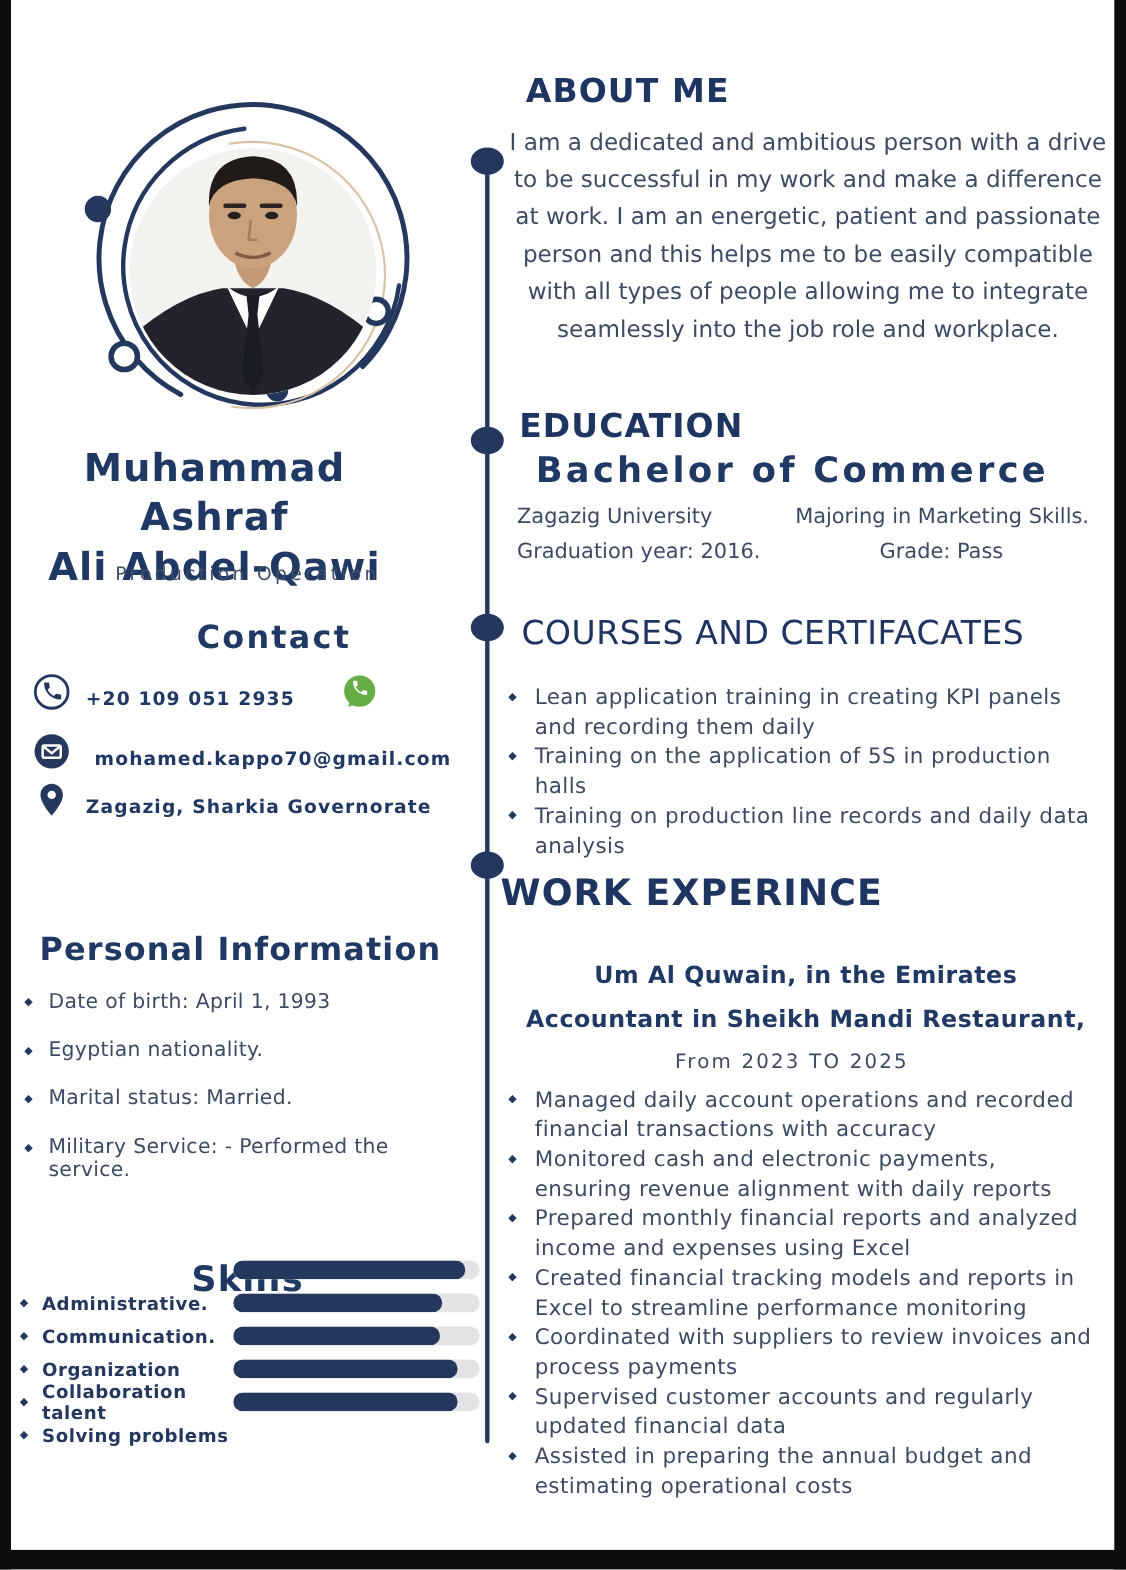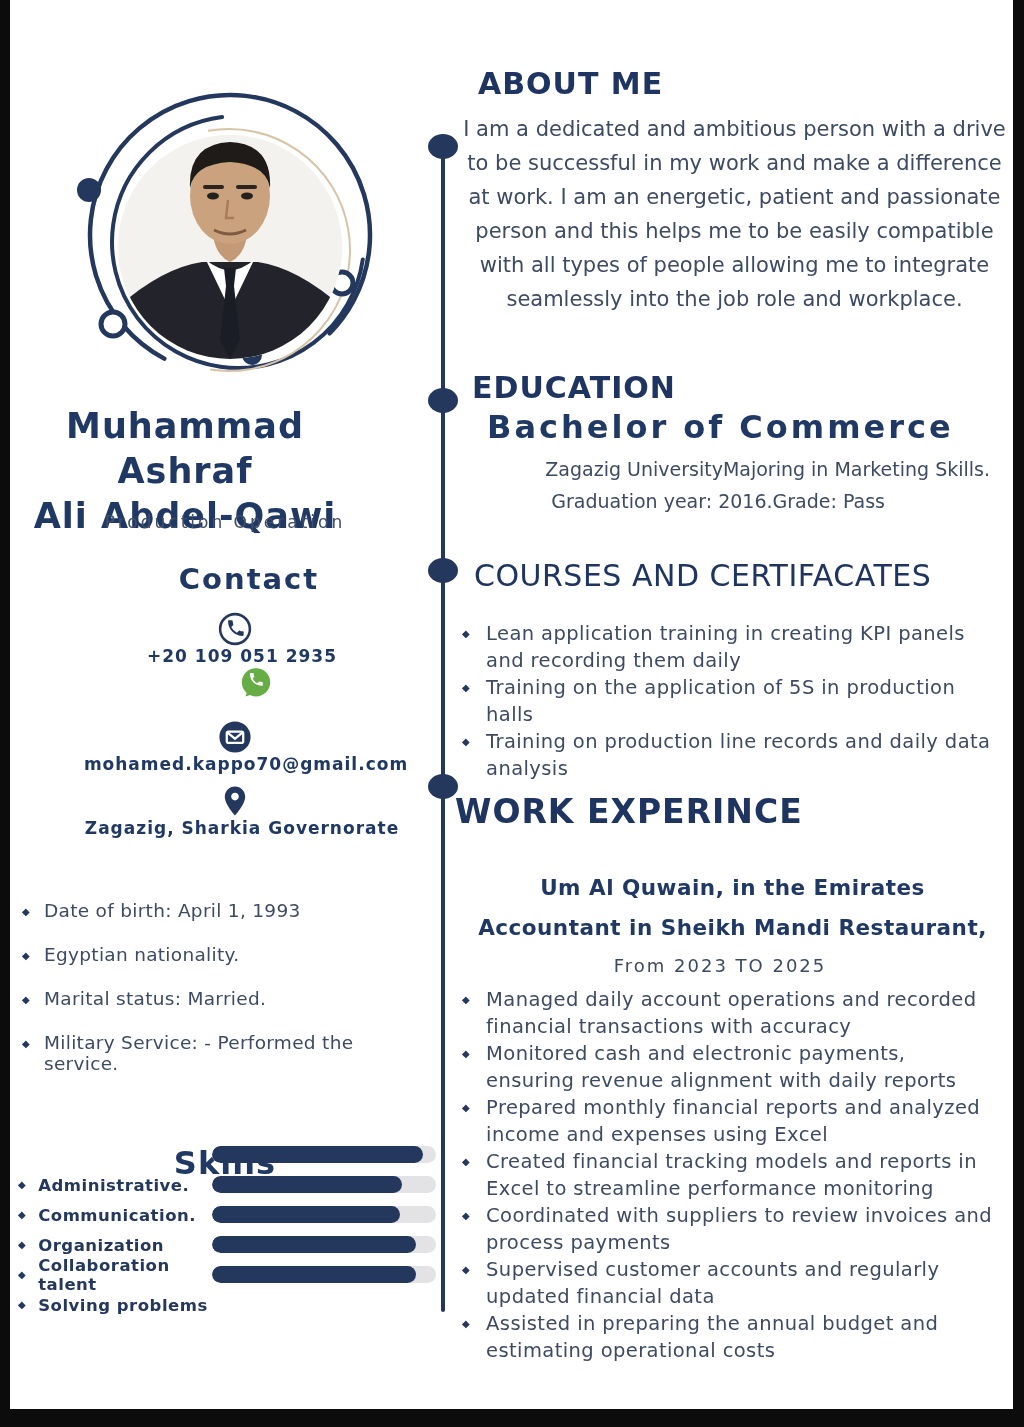--- a/index.html
+++ b/index.html
@@ -13,28 +13,28 @@
   .edge-left  { left:0; top:0; width:10px; height:1427px; }
   .edge-right { right:0; top:0; width:11px; height:1427px; }
   .edge-bottom{ left:0; bottom:0; width:1024px; height:18px; }
 
   
   .timeline-line { position:absolute; left:441px; top:146px; width:4px; height:1166px; background:#24385e; border-radius:2px; }
   .timeline-dot  { position:absolute; width:30px; height:25px; background:#24385e; border-radius:50%; left:428px; }
 
   
   .photo-wrap { position:absolute; left:62px; top:72px; width:340px; height:330px; }
-  .name { position:absolute; left:10px; top:404px; width:350px; text-align:center;
+  .name { position:absolute; left:20px; top:404px; width:350px; text-align:center;
           font-size:35px; font-weight:bold; color:#1f3864; line-height:45px; letter-spacing:1px; }
   .role { position:absolute; left:10px; top:512px; width:430px; text-align:center;
           font-size:17px; color:#3f4e68; letter-spacing:3px; }
   .contact-heading { position:absolute; left:10px; top:562px; width:430px; text-align:center;
           font-size:29px; font-weight:bold; color:#1f3864; letter-spacing:2px;padding-left:24px; }
   .contact-list { position:absolute; left:30px; top:612px; width:410px; }
-  .contact-row { display:flex; align-items:center; margin-bottom:10px;flex-direction:column; }
+  .contact-row { display:flex; align-items:flex-end; margin-bottom:10px; }
   .contact-row .txt { font-size:17px; font-weight:bold; color:#1f3864; letter-spacing:1px; margin-left:14px; }
   .cicon { width:34px; height:34px; flex:0 0 34px; }
   .row-phone1 { margin-bottom:8px; }
   .row-email { margin-top:20px; }
   .row-location { margin-top:10px; }
   .wa-gap { margin-left:42px; }
 
   .personal-heading { position:absolute; left:36px; top:846px; font-size:29px; font-weight:bold; color:#1f3864; letter-spacing:1px; }
   .personal-list { position:absolute; left:22px; top:900px; width:410px; }
   .personal-item { display:flex; margin-bottom:20px; font-size:18.5px; color:#3d4a63; letter-spacing:0.3px; }
@@ -49,21 +49,21 @@
   .bar-track { width:224px; height:17px; background:#e3e3e6; border-radius:10px; margin-bottom:13px; overflow:hidden; }
   .bar-fill { height:100%; background:#24385e; border-radius:10px; }
 
   
   .about-heading { position:absolute; left:478px; top:66px; font-size:30px; font-weight:bold; color:#1e3461; letter-spacing:1px; }
   .about-text { position:absolute; left:462px; top:112px; width:545px; text-align:center;
           font-size:21px; line-height:34px; color:#3d4a63; }
   .edu-heading { position:absolute; left:472px; top:370px; font-size:30px; font-weight:bold; color:#1e3461; letter-spacing:1px; }
   .edu-degree { position:absolute; left:487px; top:408px; font-size:32px; font-weight:bold; color:#1f3864; letter-spacing:3px; }
   .edu-grid { position:absolute; left:470px; top:458px; width:520px; font-size:19px; color:#3d4a63; }
-  .edu-row { display:flex; justify-content:flex-end; margin-bottom:10px; }
+  .edu-row { display:flex; justify-content:space-between; margin-bottom:10px; }
   .edu-cell-r { text-align:right; }
   .courses-heading { position:absolute; left:474px; top:558px; font-size:30px; font-weight:normal; color:#1e3461; letter-spacing:0.5px; }
   .courses-list { position:absolute; left:462px; top:620px; width:530px; }
   .b-item { display:flex; font-size:19.5px; line-height:27px; color:#3d4a63; letter-spacing:0.4px; margin-bottom:0; }
   .b-item .diamond { line-height:27px; margin-right:16px; }
   .work-heading { position:absolute; left:455px; top:792px; font-size:33px; font-weight:bold; color:#1e3461; letter-spacing:1px; }
   .work-title { position:absolute; left:455px; top:868px; width:555px; text-align:center;
           font-size:21.5px; font-weight:bold; color:#1f3864; line-height:40px; letter-spacing:0.5px; }
   .work-period { position:absolute; left:455px; top:955px; width:530px; text-align:center;
           font-size:18px; color:#3d4a63; letter-spacing:2px; }
@@ -156,20 +156,21 @@
       <span class="txt" style="margin-left:22px;">mohamed.kappo70@gmail.com</span>
     </div>
     <div class="contact-row row-location">
       <svg class="cicon" viewBox="0 0 24 24">
         <path d="M12 1.8C8 1.8 4.8 5 4.8 9c0 5.4 7.2 13.2 7.2 13.2S19.2 14.4 19.2 9c0-4-3.2-7.2-7.2-7.2zm0 9.8c-1.5 0-2.7-1.2-2.7-2.7S10.5 6.2 12 6.2s2.7 1.2 2.7 2.7-1.2 2.7-2.7 2.7z" fill="#24385e"></path>
       </svg>
       <span class="txt">Zagazig, Sharkia Governorate</span>
     </div>
   </div>
 
+  <div class="personal-heading">Personal Information</div>
   <div class="personal-list">
     <div class="personal-item">
       <span class="diamond">◆</span>
       <span>Date of birth: April 1, 1993</span>
     </div>
     <div class="personal-item">
       <span class="diamond">◆</span>
       <span>Egyptian nationality.</span>
     </div>
     <div class="personal-item">
@@ -228,21 +229,21 @@
 
   <div class="edu-heading">EDUCATION</div>
   <div class="edu-degree">Bachelor of Commerce</div>
   <div class="edu-grid">
     <div class="edu-row">
       <span>Zagazig University</span>
       <span class="edu-cell-r">Majoring in Marketing Skills.</span>
     </div>
     <div class="edu-row">
       <span>Graduation year: 2016.</span>
-      <span class="edu-cell-r" style="margin-right:105px;">Grade: Pass</span>
+      <span class="edu-cell-r" style="margin-right:78px;">Grade: Pass</span>
     </div>
   </div>
 
   <div class="courses-heading">COURSES AND CERTIFACATES</div>
   <div class="courses-list">
     <div class="b-item">
       <span class="diamond">◆</span>
       <span>Lean application training in creating KPI panels and recording them daily</span>
     </div>
     <div class="b-item">

